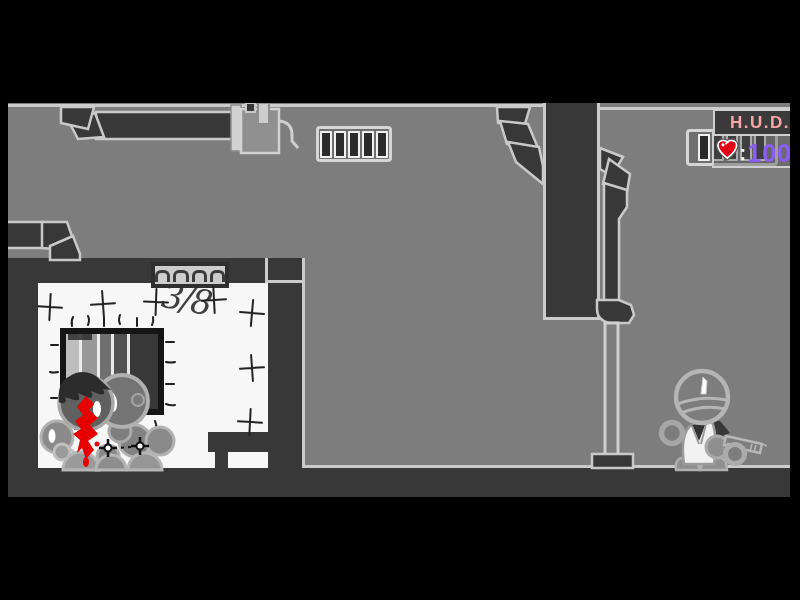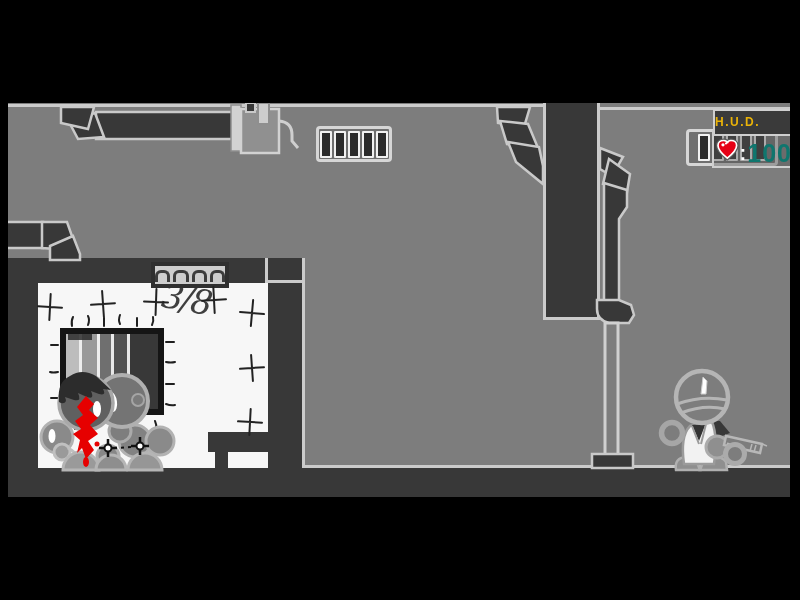--- a/index.html
+++ b/index.html
@@ -46,28 +46,28 @@
 
   
   .shelf{background:var(--dark,#383838);}
 
   
   #wall-text{left:124px;top:-4px;font-family:"DejaVu Serif",serif;font-style:italic;
              font-size:34px;color:#3f3f3f;transform:rotate(10deg);letter-spacing:-2px;}
 
   
   #hud-title{left:713px;top:109px;width:75px;height:23px;background:#3a3a3a;
-             border:2px solid #cfcfcf;color:#eab308;font-weight:bold;font-size:12px;
-             letter-spacing:1.5px;text-align:left;line-height:23px;z-index:14;}
+             border:2px solid #cfcfcf;color:#fca5a5;font-weight:bold;font-size:17px;
+             letter-spacing:1.5px;text-align:right;line-height:23px;z-index:14;}
   #hud-grille{left:686px;top:129px;width:86px;height:31px;z-index:12;}
   #hud-panel{left:712px;top:130px;width:76px;height:34px;background:rgba(88,88,88,.45);
              border:2px solid #cfcfcf;display:flex;align-items:center;z-index:13;
              padding-left:2px;overflow:visible;}
   #hud-sep{color:#fff;font-weight:bold;font-size:20px;margin:8px 1px 0 1px;}
-  #hud-health{color:#0f766e;font-weight:bold;font-size:25px;margin-top:9px;letter-spacing:1px;}
+  #hud-health{color:#8b5cf6;font-weight:bold;font-size:25px;margin-top:9px;letter-spacing:1px;}
 
   #struct-svg{left:0;top:0;z-index:8;pointer-events:none;}
   .frame{background:#000;z-index:30;}
   #mid-grille{left:308px;top:23px;width:70px;height:30px;}
 </style>
 </head>
 <body>
 
 <div id="stage">
 

